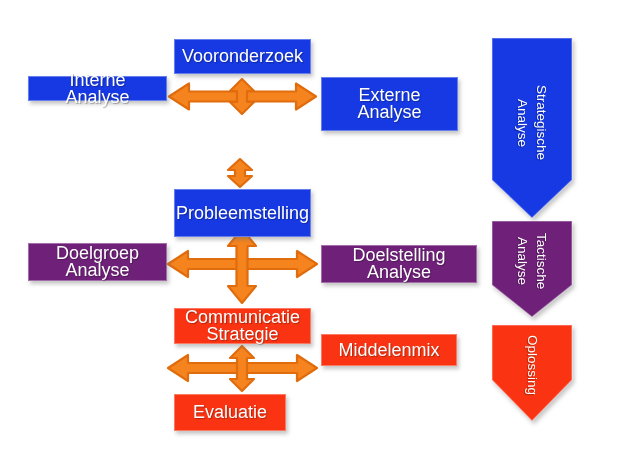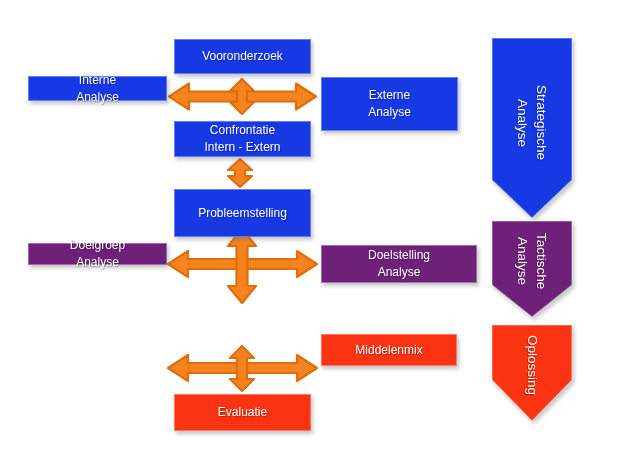--- a/index.html
+++ b/index.html
@@ -26,21 +26,21 @@
   }
   .banner{filter:drop-shadow(2px 3px 2px rgba(90,90,90,0.35));}
   .banner-blue{fill:var(--blue);stroke:rgba(255,255,255,0.35);stroke-width:1.5;}
   .banner-purple{fill:var(--purple);stroke:rgba(255,255,255,0.35);stroke-width:1.5;}
   .banner-red{fill:var(--red);stroke:rgba(255,255,255,0.35);stroke-width:1.5;}
   .box{
     position:absolute;
     display:flex;flex-direction:column;
     align-items:center;justify-content:center;
     color:#ffffff;
-    font-size:12px;line-height:17px;
+    font-size:18px;line-height:17px;
     text-align:center;
     border:1px solid rgba(255,255,255,0.35);
     box-shadow:2px 3px 4px rgba(110,110,110,0.4);
     text-shadow:1px 1px 1px rgba(0,0,0,0.3);
     box-sizing:border-box;
   }
   .c-blue{background:var(--blue);}
   .c-purple{background:var(--purple);}
   .c-red{background:var(--red);}
   .ln{display:block;}
@@ -80,40 +80,40 @@
     <path class="arrow" d="M242,229 L256,246 L247.5,246 L247.5,286 L256,286 L242,303 L228,286 L236.5,286 L236.5,246 L228,246 Z"></path>
 
     <path class="arrow" d="M168,368 L188,355 L188,363 L297,363 L297,355 L317,368 L297,381 L297,373 L188,373 L188,381 Z"></path>
     <path class="arrow" d="M242,346 L254,358 L247,358 L247,379 L254,379 L242,391 L230,379 L237,379 L237,358 L230,358 Z"></path>
   </svg>
 
   <div class="box c-blue" style="left:174px;top:39px;width:137px;height:35px">
     <span class="ln">Vooronderzoek</span>
   </div>
 
-  <div class="box c-blue" style="left:174px;top:121px;width:137px;height:36px">
-    <span class="ln">Confrontatie</span>
-    <span class="ln">Intern - Extern</span>
-  </div>
 
   <div class="box c-blue" style="left:174px;top:189px;width:137px;height:48px">
     <span class="ln">Probleemstelling</span>
   </div>
 
+  <div class="box c-red" style="left:174px;top:308px;width:137px;height:36px">
+    <span class="ln">Communicatie</span>
+    <span class="ln">Strategie</span>
+  </div>
 
-  <div class="box c-red" style="left:174px;top:394px;width:137px;height:37px">
+  <div class="box c-red" style="left:174px;top:394px;width:112px;height:37px">
     <span class="ln">Evaluatie</span>
   </div>
 
   <div class="box c-blue" style="left:28px;top:76px;width:139px;height:25px">
     <span class="ln">Interne</span>
     <span class="ln">Analyse</span>
   </div>
 
-  <div class="box c-purple" style="left:28px;top:243px;width:139px;height:22px">
+  <div class="box c-purple" style="left:28px;top:243px;width:139px;height:38px">
     <span class="ln">Doelgroep</span>
     <span class="ln">Analyse</span>
   </div>
 
 
   <div class="box c-blue" style="left:321px;top:77px;width:137px;height:54px">
     <span class="ln">Externe</span>
     <span class="ln">Analyse</span>
   </div>
 

